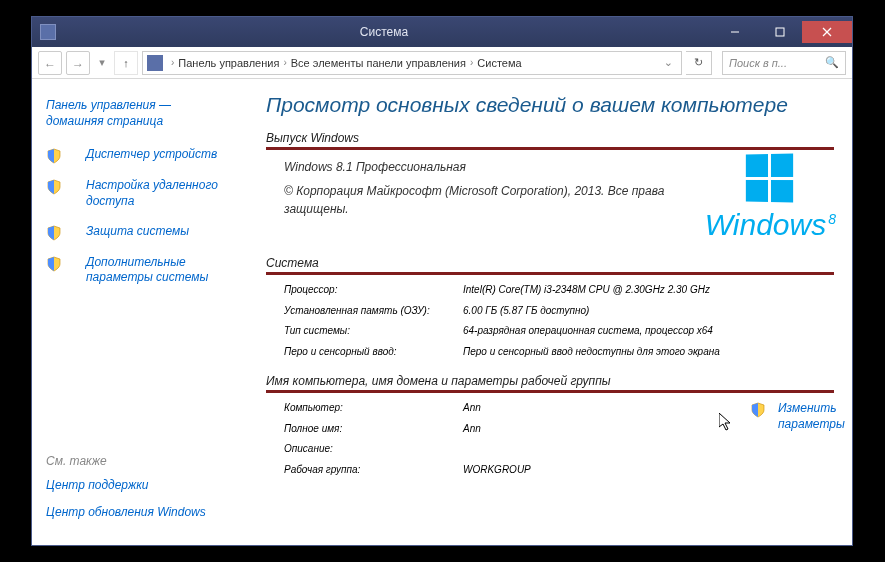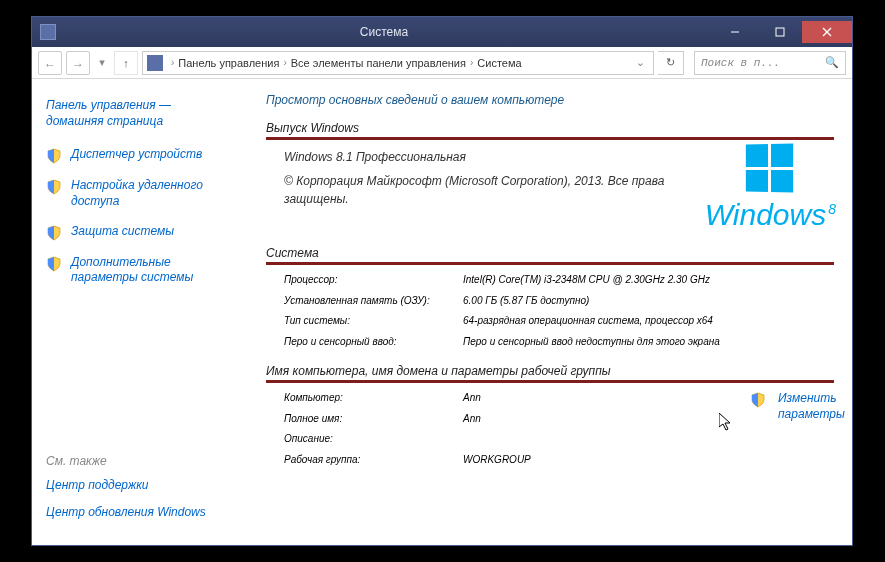--- a/index.html
+++ b/index.html
@@ -92,28 +92,27 @@
   .bc-sep { color:#888; margin:0 2px; font-size:10px;}
   .bc-dd { margin-left:auto; color:#888; padding:0 4px;}
   .refresh-btn {
     width: 26px; height: 24px;
     border:1px solid #ccc;
     border-left:none;
     display:flex;align-items:center;justify-content:center;
     color:#555;
   }
   .search-box {
-    width: 152px; height: 24px;
+    width: 124px; height: 24px;
     border:1px solid #ccc;
     display:flex;align-items:center;
     padding:0 6px;
     color:#888;
     font-style:italic;
     margin-left:6px;
-    font-family:Liberation Mono, monospace;
   }
   .search-box .mag {
     margin-left:auto;
     font-style:normal;
     color:#888;
   }
   .content {
     flex:1;
     display:flex;
     overflow:hidden;
@@ -127,21 +126,21 @@
   }
   .cp-home {
     color:#0066cc;
     font-size:12px;
     line-height:1.35;
     margin-bottom:18px;
   }
   .side-link {
     display:flex;
     align-items:flex-start;
-    gap:9px;
+    gap:24px;
     color:#0066cc;
     margin-bottom:14px;
     font-size:12px;
     line-height:1.3;
     cursor:pointer;
   }
   .shield-icon {
     width:16px;height:16px;
     flex-shrink:0;
     margin-top:1px;
@@ -154,21 +153,21 @@
     margin-bottom:10px;
   }
   .main {
     flex:1;
     padding: 14px 18px 10px 24px;
     overflow:hidden;
     position:relative;
   }
   .page-title {
     color:#1a5a8e;
-    font-size:12px;
+    font-size:21px;
     font-weight:400;
     margin-bottom:14px;
   }
   .section-header {
     font-size:12px;
     color:#222;
     border-bottom:3px solid #7f1d1d;
     padding-bottom:2px;
     margin-bottom:8px;
   }

